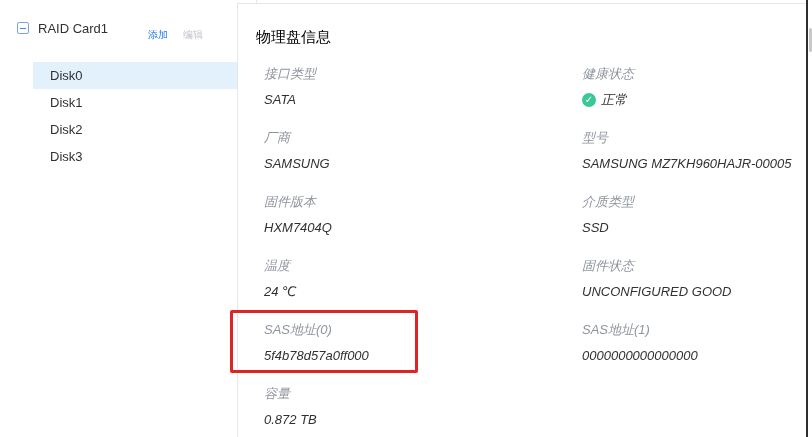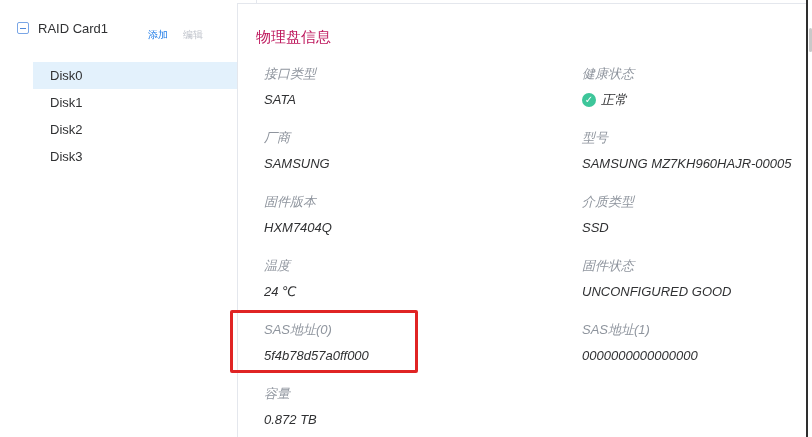--- a/index.html
+++ b/index.html
@@ -58,21 +58,21 @@
   
   .panel {
     position: absolute; left: 237px; top: 3px;
     width: 570px; height: 434px;
     border-left: 1px solid #e4e7ed;
     border-top: 1px solid #e4e7ed;
     padding: 24px 0 0 26px;
     background: #fff;
   }
   .panel-title {
-    font-size: 15px; color: #be185d;
+    font-size: 15px; color: #000000;
     margin: 0 17px 0 -8px; font-weight: 400;
   }
   .fields {
     display: grid;
     grid-template-columns: 318px auto;
     margin-top: 18px;
   }
   .field { margin-bottom: 20px; font-style: italic; }
   .f-label { font-size: 13px; color: #8f959e; line-height: 18px; }
   .f-value {

